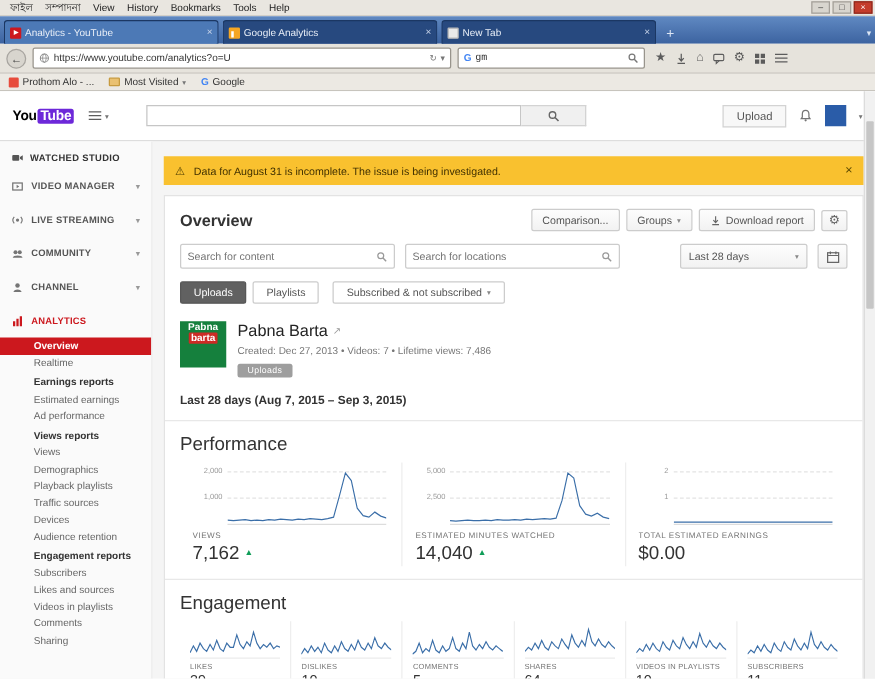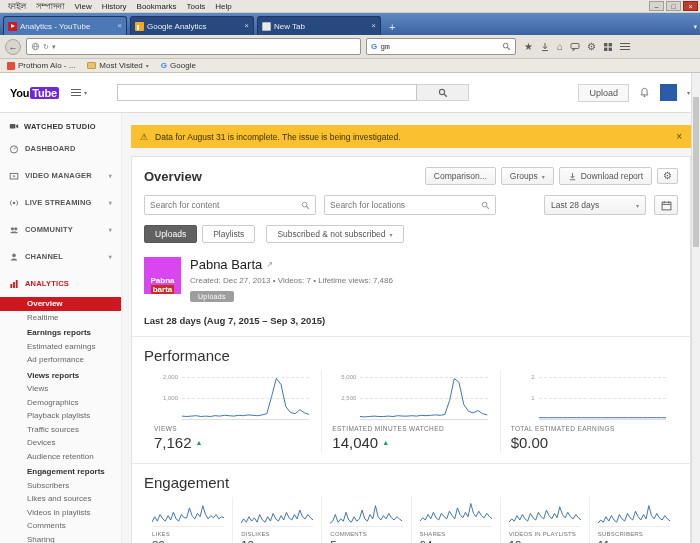--- a/index.html
+++ b/index.html
@@ -5,21 +5,21 @@
 *{box-sizing:border-box;margin:0;padding:0}
 html,body{width:700px;height:543px;overflow:hidden}
 body{font-family:"Liberation Sans",sans-serif;background:#fff}
 
 .menubar{height:13px;background:#e9e6e0;border-bottom:1px solid #d2cfc8;display:flex;align-items:center;font-size:8px;color:#222;padding-left:3px}
 .menu-item{padding:0 5px;cursor:default}
 .win{margin-left:auto;display:flex;gap:2px;padding-right:2px}
 .winbtn{width:15px;height:10px;font-size:7px;line-height:9px;text-align:center;background:#d8d5ce;border:1px solid #a39f98;color:#333}
 .winbtn.close{background:#c43c2c;border-color:#8f2a1e;color:#fff}
 .tabbar{height:22px;background:linear-gradient(#6089c2,#3c63a0);display:flex;align-items:flex-end;padding:0 3px}
-.tab{width:124px;height:19px;background:#27497f;border:1px solid #1b3763;border-bottom:none;border-radius:3px 3px 0 0;display:flex;align-items:center;padding:0 4px;margin-right:3px;color:#e8eef7;font-size:8px}
+.tab{width:172px;height:19px;background:#27497f;border:1px solid #1b3763;border-bottom:none;border-radius:3px 3px 0 0;display:flex;align-items:center;padding:0 4px;margin-right:3px;color:#e8eef7;font-size:8px}
 .tab.active{background:#4c79b6}
 .tab-title{flex:1;white-space:nowrap;overflow:hidden;text-overflow:ellipsis;margin:0 3px}
 .tab-close{font-size:8px;color:#c7d3e8;line-height:1}
 .favicon{width:9px;height:9px;border-radius:1px;flex:none;position:relative}
 .fav-yt{background:#cc181e}
 .fav-yt b{position:absolute;left:3px;top:2px;border-left:4px solid #fff;border-top:2.5px solid transparent;border-bottom:2.5px solid transparent}
 .fav-ga{background:#f5a623}
 .fav-ga b{position:absolute;left:2px;bottom:1px;width:2px;height:5px;background:#fff}
 .fav-page{background:#e9e9e9;border:1px solid #b9b9b9}
 .newtab-btn{color:#dce6f5;font-size:11px;padding:0 5px 2px;line-height:1}
@@ -81,21 +81,21 @@
 .finput input{border:none;outline:none;flex:1;font-size:8.5px;color:#555;font-family:inherit}
 .spacer{flex:1}
 .select{width:102px;height:20px;border:1px solid #ccc;border-radius:2px;font-size:8.5px;color:#555;display:flex;align-items:center;padding:0 6px;background:linear-gradient(#fdfdfd,#f2f2f2)}
 .select .caret{margin-left:auto;font-size:6px;color:#888}
 .cal-btn{width:24px;height:20px;border:1px solid #ccc;border-radius:2px;background:linear-gradient(#fdfdfd,#f2f2f2);display:flex;align-items:center;justify-content:center}
 .chips{display:flex;align-items:center;gap:5px;margin-top:10px}
 .chip{font-size:8.5px;padding:3px 10px;border-radius:2px;border:1px solid #ccc;color:#555;background:#fff}
 .chip.active{background:#616161;border-color:#575757;color:#fff}
 .chip.sub{margin-left:6px;display:inline-flex;align-items:center;gap:4px}
 .channel{display:flex;margin-top:14px;gap:9px}
-.ch-avatar{width:37px;height:37px;background:#d946ef;color:#fff;display:flex;flex-direction:column;align-items:center;justify-content:flex-end;font-size:8px;font-weight:bold;line-height:1.15;flex:none}
+.ch-avatar{width:37px;height:37px;background:#15803d;color:#fff;display:flex;flex-direction:column;align-items:center;justify-content:flex-start;font-size:8px;font-weight:bold;line-height:1.15;flex:none}
 .ch-avatar .b2{background:#cc2b25;padding:0 2px;border-radius:1px}
 .ch-name-row{display:flex;align-items:center;gap:4px}
 .ch-name{font-size:13px;color:#222}
 .ext{font-size:8px;color:#999}
 .ch-meta{font-size:8px;color:#777;margin-top:4px}
 .ch-badge{display:inline-block;background:#9e9e9e;color:#fff;font-size:7px;padding:2px 8px;border-radius:2px;margin-top:6px;letter-spacing:.3px}
 .range{font-size:9.5px;color:#333;font-weight:bold;margin-top:12px}
 .divider{border-top:1px solid #e8e8e8;margin:10px -12px 0}
 .section-title{font-size:15px;color:#333;margin-top:10px}
 .perf-row{display:flex;margin-top:6px}
@@ -171,20 +171,21 @@
   </div>
 
   <div class="navbar">
     <span class="back-btn">←</span>
     <span class="urlbox">
       <svg width="9" height="9" viewBox="0 0 10 10">
           <circle cx="5" cy="5" r="3.6" fill="none" stroke="#888" stroke-width="0.9"></circle>
           <ellipse cx="5" cy="5" rx="1.6" ry="3.6" fill="none" stroke="#888" stroke-width="0.7"></ellipse>
           <line x1="1.4" y1="5" x2="8.6" y2="5" stroke="#888" stroke-width="0.7"></line>
         </svg>
+      <input value="https://www.youtube.com/analytics?o=U" style="">
       <span class="url-mini">↻</span>
       <span class="url-mini">▾</span>
     </span>
     <span class="searchbox">
       <span class="g-icon">G</span>
       <input value="gm" style="">
       <svg width="9" height="9" viewBox="0 0 10 10">
           <circle cx="4" cy="4" r="2.6" fill="none" stroke="#777" stroke-width="1.1"></circle>
           <line x1="6" y1="6" x2="8.8" y2="8.8" stroke="#777" stroke-width="1.3"></line>
         </svg>
@@ -274,27 +275,20 @@
       <div class="sidebar">
         <div class="studio-row">
           <svg class="sicon" width="10" height="10" viewBox="0 0 10 10">
               <rect x="0.8" y="3" width="5.6" height="4.6" rx="0.8" fill="#555"></rect>
               <path d="M7 4.6 L9.2 3.2 V7.4 L7 6" fill="#555"></path>
             </svg>
           <span>WATCHED STUDIO</span>
         </div>
         <div class="side-item">
           <svg class="sicon" width="10" height="10" viewBox="0 0 10 10">
-              <circle cx="5" cy="5.4" r="3.6" fill="none" stroke="#757575" stroke-width="1"></circle>
-              <line x1="5" y1="5.4" x2="7.1" y2="3.3" stroke="#757575" stroke-width="1"></line>
-            </svg>
-          <span>DASHBOARD</span>
-        </div>
-        <div class="side-item">
-          <svg class="sicon" width="10" height="10" viewBox="0 0 10 10">
               <rect x="1.2" y="2.4" width="7.6" height="5.6" fill="none" stroke="#757575" stroke-width="1"></rect>
               <path d="M4.3 3.8 L6.4 5.2 L4.3 6.6 Z" fill="#757575"></path>
             </svg>
           <span>VIDEO MANAGER</span>
           <span class="side-caret">▾</span>
         </div>
         <div class="side-item">
           <svg class="sicon" width="10" height="10" viewBox="0 0 10 10">
               <circle cx="5" cy="5" r="1.3" fill="#757575"></circle>
               <path d="M2.4 2.4 A3.9 3.9 0 0 0 2.4 7.6 M7.6 2.4 A3.9 3.9 0 0 1 7.6 7.6" fill="none" stroke="#757575" stroke-width="0.9"></path>

